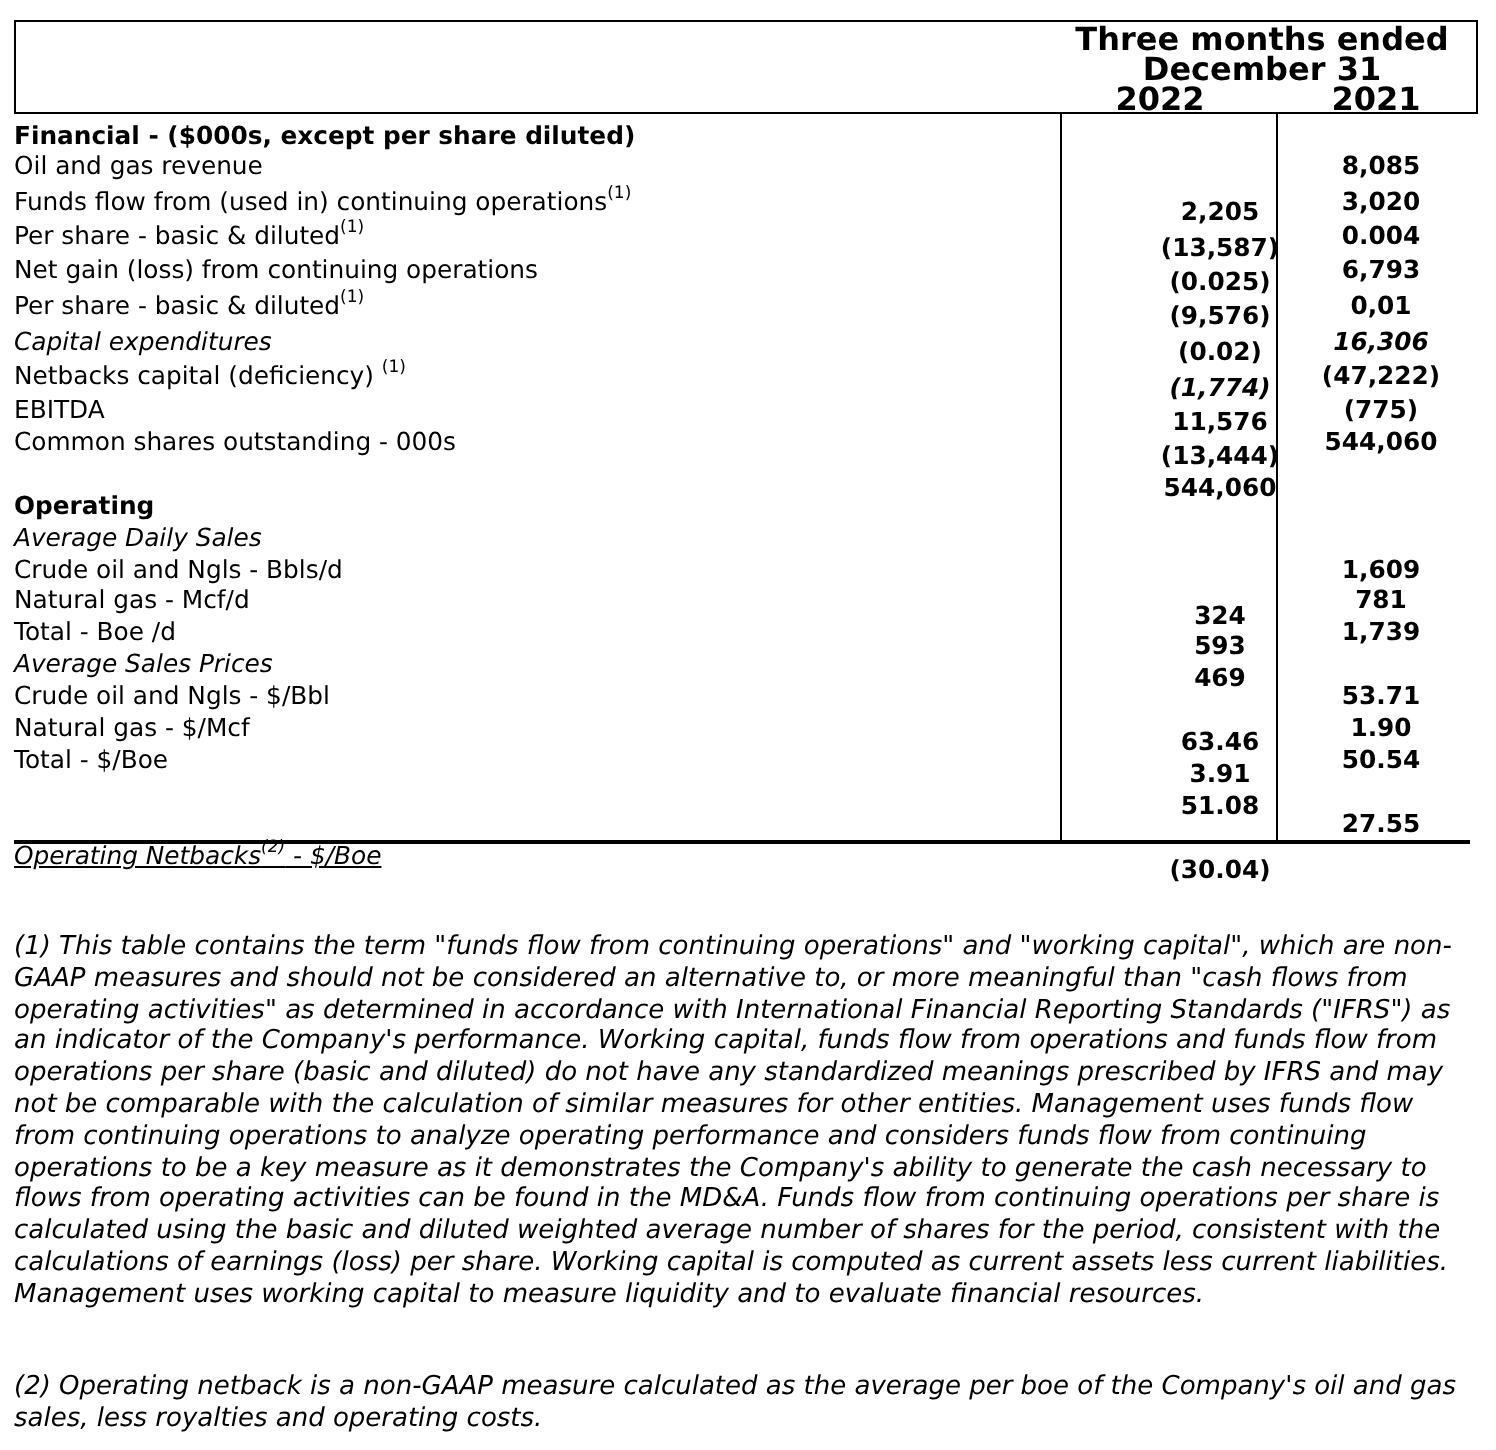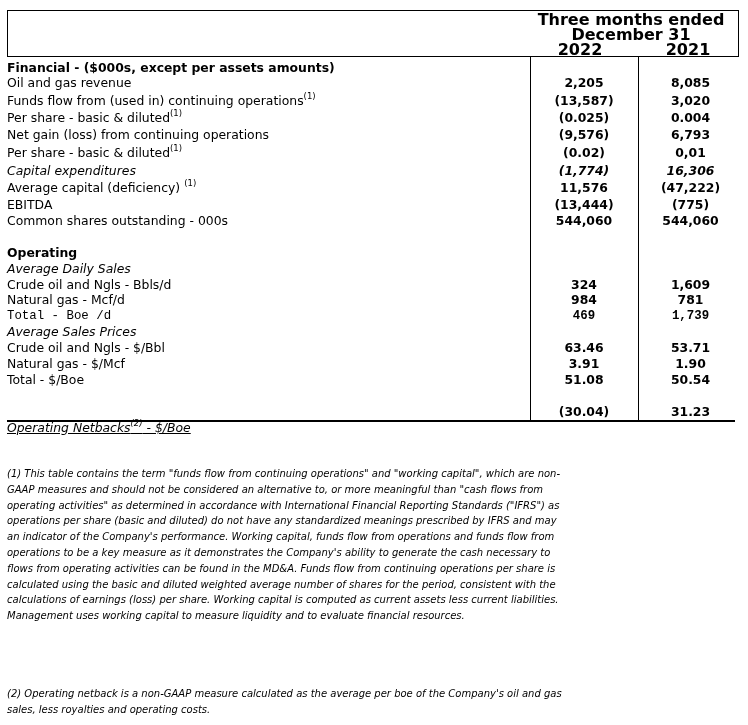--- a/index.html
+++ b/index.html
@@ -15,48 +15,48 @@
       position: absolute; font-weight: bold; text-align: center; line-height: 15px;
       font-size: 16px;
     }
     .vline { position: absolute; top: 57px; height: 365px; width: 1px; background: #000; }
     .bottom-line { position: absolute; left: 7px; top: 420px; width: 728px; height: 2px; background: #000; }
     .row { position: absolute; left: 7px; width: 728px; height: 16px; }
     .row .lbl { position: absolute; left: 0; top: 0; white-space: nowrap; line-height: 16px; }
     .row .v1, .row .v2 {
       position: absolute; top: 0; text-align: center; font-weight: bold; line-height: 16px; white-space: nowrap;
     }
-    .row .v1 { left: 523px; width: 108px; }
+    .row .v1 { left: 549px; width: 108px; margin-top: 23px; }
     .row .v2 { left: 631px; width: 105px; }
     .lbl.bold { font-weight: bold; }
     .lbl.italic { font-style: italic; }
     .lbl.uline { text-decoration: underline; margin-top: 16px; }
     sup { font-size: 8.5px; vertical-align: 6px; line-height: 0; }
     .footnote {
-      position: absolute; left: 7px; width: 730px; font-style: italic; line-height: 15.8px; font-size: 10px;
+      position: absolute; left: 7px; width: 730px; font-style: italic; line-height: 15.8px; font-size: 13px;
     }
     .footnote .ln { display: block; white-space: nowrap; }
   </style>
 </head>
 <body>
 
 <div>
   <div class="hdr-box"></div>
   <div class="hdr-text" style="left:523px; top:12px; width:216px;">Three months ended</div>
   <div class="hdr-text" style="left:523px; top:27px; width:216px;">December 31</div>
   <div class="hdr-text" style="left:530px; top:42px; width:100px;">2022</div>
   <div class="hdr-text" style="left:638px; top:42px; width:100px;">2021</div>
 
   <div class="vline" style="left:530px;"></div>
   <div class="vline" style="left:638px;"></div>
   <div class="bottom-line"></div>
 
   <div id="rows">
       <div class="row" style="top: 60px;">
-        <span class="lbl bold"><span>Financial - ($000s, except per assets amounts)</span></span>
+        <span class="lbl bold"><span>Financial - ($000s, except per share diluted)</span></span>
         <span class="v1"></span>
         <span class="v2"></span>
       </div>
       <div class="row" style="top: 75px;">
         <span class="lbl"><span>Oil and gas revenue</span></span>
         <span class="v1">2,205</span>
         <span class="v2">8,085</span>
       </div>
       <div class="row" style="top: 93px;">
         <span class="lbl"><span>Funds flow from (used in) continuing operations</span><sup>(1)</sup></span>
@@ -77,21 +77,21 @@
         <span class="lbl"><span>Per share - basic &amp; diluted</span><sup>(1)</sup></span>
         <span class="v1">(0.02)</span>
         <span class="v2">0,01</span>
       </div>
       <div class="row" style="top: 163px; font-style: italic;">
         <span class="lbl"><span>Capital expenditures</span></span>
         <span class="v1">(1,774)</span>
         <span class="v2">16,306</span>
       </div>
       <div class="row" style="top: 180px;">
-        <span class="lbl"><span>Average capital (deficiency) </span><sup>(1)</sup></span>
+        <span class="lbl"><span>Netbacks capital (deficiency) </span><sup>(1)</sup></span>
         <span class="v1">11,576</span>
         <span class="v2">(47,222)</span>
       </div>
       <div class="row" style="top: 197px;">
         <span class="lbl"><span>EBITDA</span></span>
         <span class="v1">(13,444)</span>
         <span class="v2">(775)</span>
       </div>
       <div class="row" style="top: 213px;">
         <span class="lbl"><span>Common shares outstanding - 000s</span></span>
@@ -108,24 +108,24 @@
         <span class="v1"></span>
         <span class="v2"></span>
       </div>
       <div class="row" style="top: 277px;">
         <span class="lbl"><span>Crude oil and Ngls - Bbls/d</span></span>
         <span class="v1">324</span>
         <span class="v2">1,609</span>
       </div>
       <div class="row" style="top: 292px;">
         <span class="lbl"><span>Natural gas - Mcf/d</span></span>
-        <span class="v1">984</span>
+        <span class="v1">593</span>
         <span class="v2">781</span>
       </div>
-      <div class="row" style="top: 308px; font-family: Liberation Mono, monospace;">
+      <div class="row" style="top: 308px;">
         <span class="lbl"><span>Total - Boe /d</span></span>
         <span class="v1">469</span>
         <span class="v2">1,739</span>
       </div>
       <div class="row" style="top: 324px;">
         <span class="lbl italic"><span>Average Sales Prices</span></span>
         <span class="v1"></span>
         <span class="v2"></span>
       </div>
       <div class="row" style="top: 340px;">
@@ -139,31 +139,33 @@
         <span class="v2">1.90</span>
       </div>
       <div class="row" style="top: 372px; text-decoration: underline;">
         <span class="lbl"><span>Total - $/Boe</span></span>
         <span class="v1">51.08</span>
         <span class="v2">50.54</span>
       </div>
       <div class="row" style="top: 404px;">
         <span class="lbl italic uline"><span>Operating Netbacks</span><sup>(2)</sup><span> - $/Boe</span></span>
         <span class="v1">(30.04)</span>
-        <span class="v2">31.23</span>
+        <span class="v2">27.55</span>
       </div>
     </div>
 </div>
 
 <div class="footnote" style="top:466px;" id="fn1">
     <span class="ln">(1) This table contains the term "funds flow from continuing operations" and "working capital", which are non-</span>
     <span class="ln">GAAP measures and should not be considered an alternative to, or more meaningful than "cash flows from</span>
     <span class="ln">operating activities" as determined in accordance with International Financial Reporting Standards ("IFRS") as</span>
+    <span class="ln">an indicator of the Company's performance. Working capital, funds flow from operations and funds flow from</span>
     <span class="ln">operations per share (basic and diluted) do not have any standardized meanings prescribed by IFRS and may</span>
-    <span class="ln">an indicator of the Company's performance. Working capital, funds flow from operations and funds flow from</span>
+    <span class="ln">not be comparable with the calculation of similar measures for other entities. Management uses funds flow</span>
+    <span class="ln">from continuing operations to analyze operating performance and considers funds flow from continuing</span>
     <span class="ln">operations to be a key measure as it demonstrates the Company's ability to generate the cash necessary to</span>
     <span class="ln">flows from operating activities can be found in the MD&amp;A. Funds flow from continuing operations per share is</span>
     <span class="ln">calculated using the basic and diluted weighted average number of shares for the period, consistent with the</span>
     <span class="ln">calculations of earnings (loss) per share. Working capital is computed as current assets less current liabilities.</span>
     <span class="ln">Management uses working capital to measure liquidity and to evaluate financial resources.</span>
   </div>
 <div class="footnote" style="top:686px;" id="fn2">
     <span class="ln">(2) Operating netback is a non-GAAP measure calculated as the average per boe of the Company's oil and gas</span>
     <span class="ln">sales, less royalties and operating costs.</span>
   </div>

